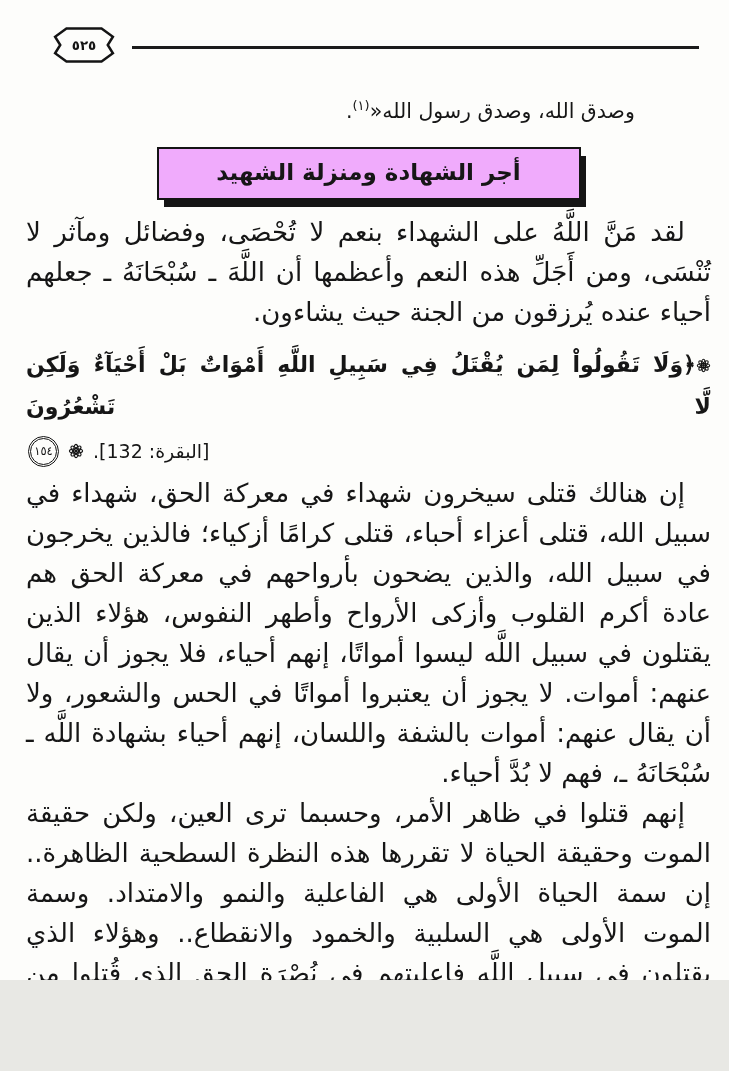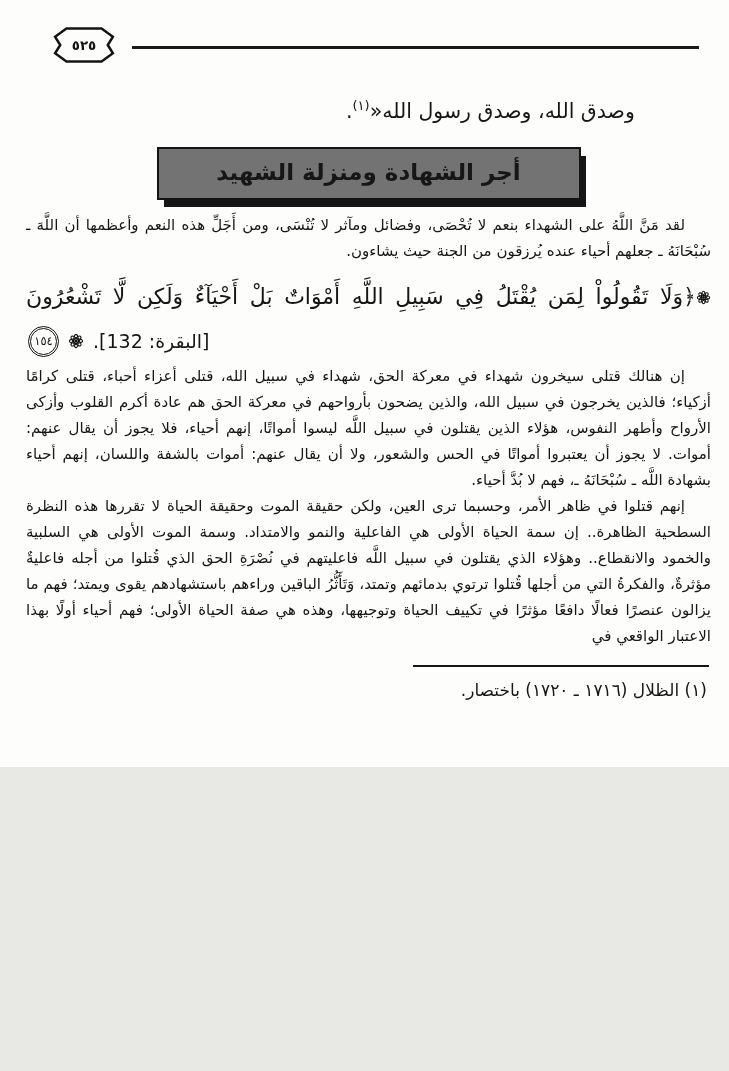--- a/index.html
+++ b/index.html
@@ -1,18 +1,18 @@
 <!DOCTYPE html>
 <html lang="ar"><head>
 <meta charset="utf-8">
 <style>
   html,body { margin:0; padding:0; background:#e8e8e4; }
   .page {
     position:relative;
-    width:729px; height:767px;
+    width:729px; height:980px;
     margin:0 auto;
     background:#fdfdfb;
     color:#161616;
     box-sizing:border-box;
     padding:24px 18px 0 26px;
     direction:rtl;
     font-family:"DejaVu Sans", sans-serif;
     overflow:hidden;
   }
 
@@ -25,38 +25,38 @@
 
   
   .opening-line { margin-top:20px; font-size:20.5px; line-height:40px; text-align:left; padding-left:320px; white-space:nowrap; }
   .fn-ref { font-size:13px; vertical-align:super; }
 
   
   .heading-box {
     width:412px; margin:16px auto 0;
     border:2.5px solid #141414;
     box-shadow:6px 8px 0 -1px #151515;
-    background:#737373;
+    background:#f0abfc;
     text-align:center;
     padding:10px 4px 13px;
   }
   .heading-box .title { font-size:23px; font-weight:bold; }
 
   
   .para {
-    font-size:15px; line-height:26px;
+    font-size:26px; line-height:40px;
     text-align:justify; text-justify:inter-word;
     text-indent:26px;
   }
   .para.first { margin-top:12px; }
 
   
   .verse { margin-top:12px; }
   .verse-line {
-    font-size:22px; font-weight:normal; line-height:42px;
+    font-size:22px; font-weight:bold; line-height:42px;
     text-align:justify; text-align-last:justify;
     word-spacing:3px;
   }
   .verse-cite {
     direction:ltr;
     display:flex; align-items:center; gap:9px;
     margin:8px 0 6px 2px;
     font-size:19px;
   }
   .ayah-circle {

